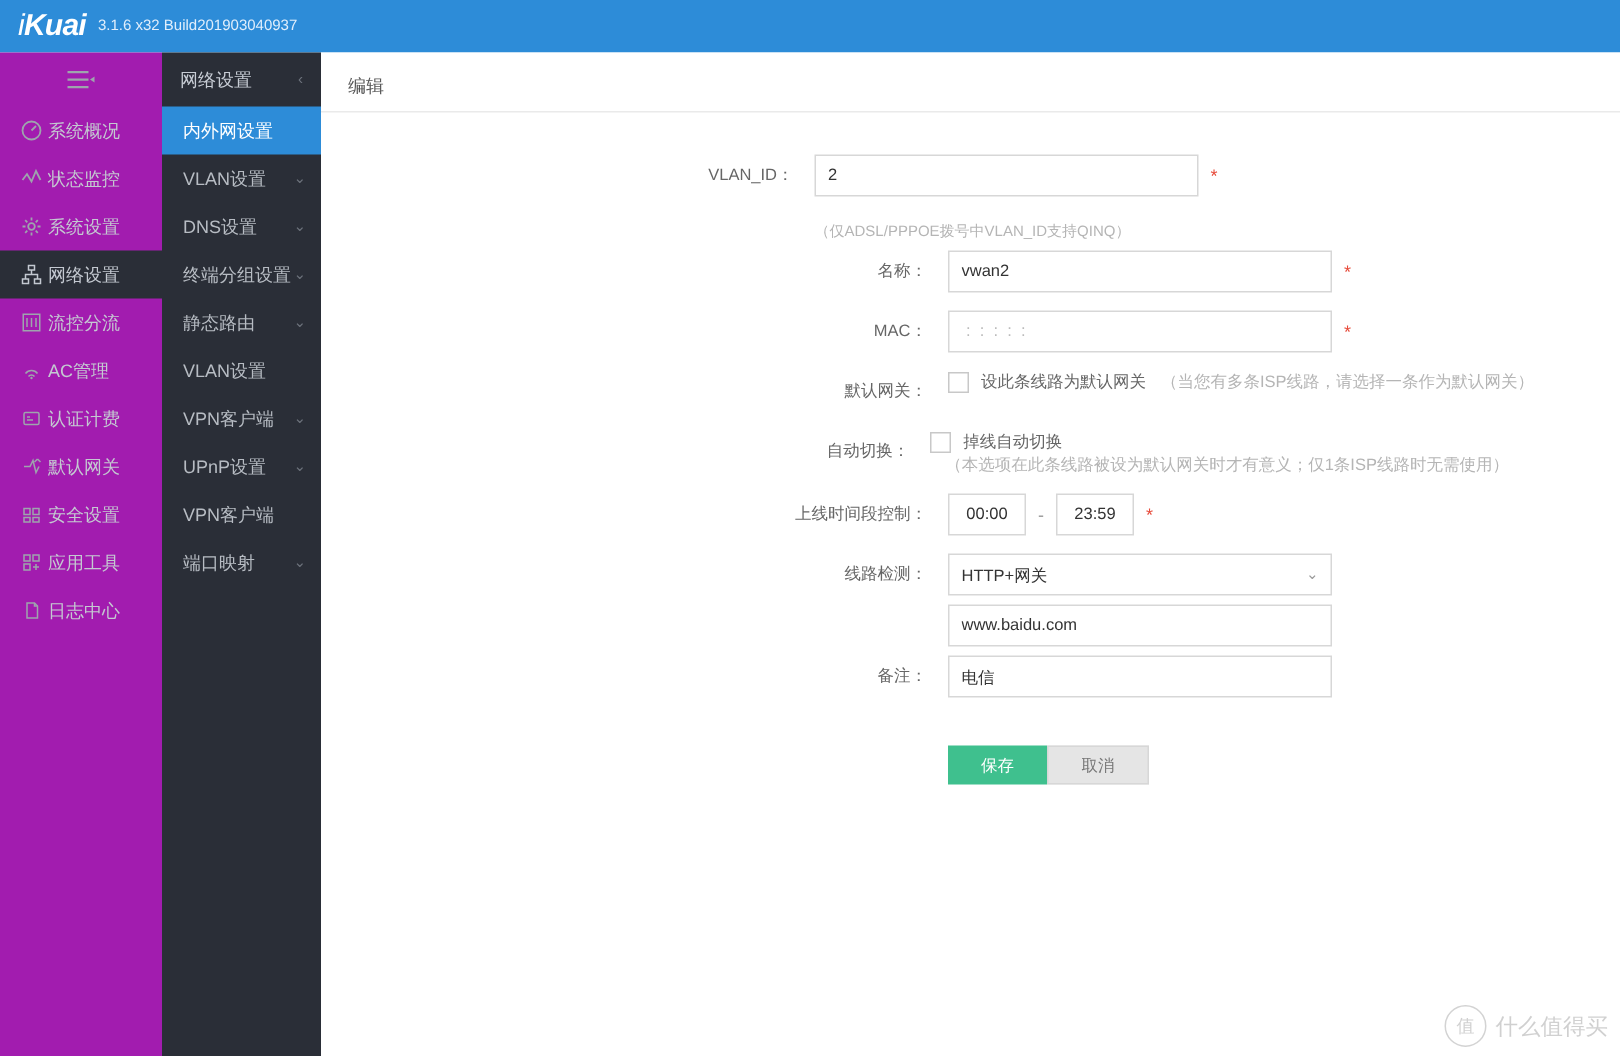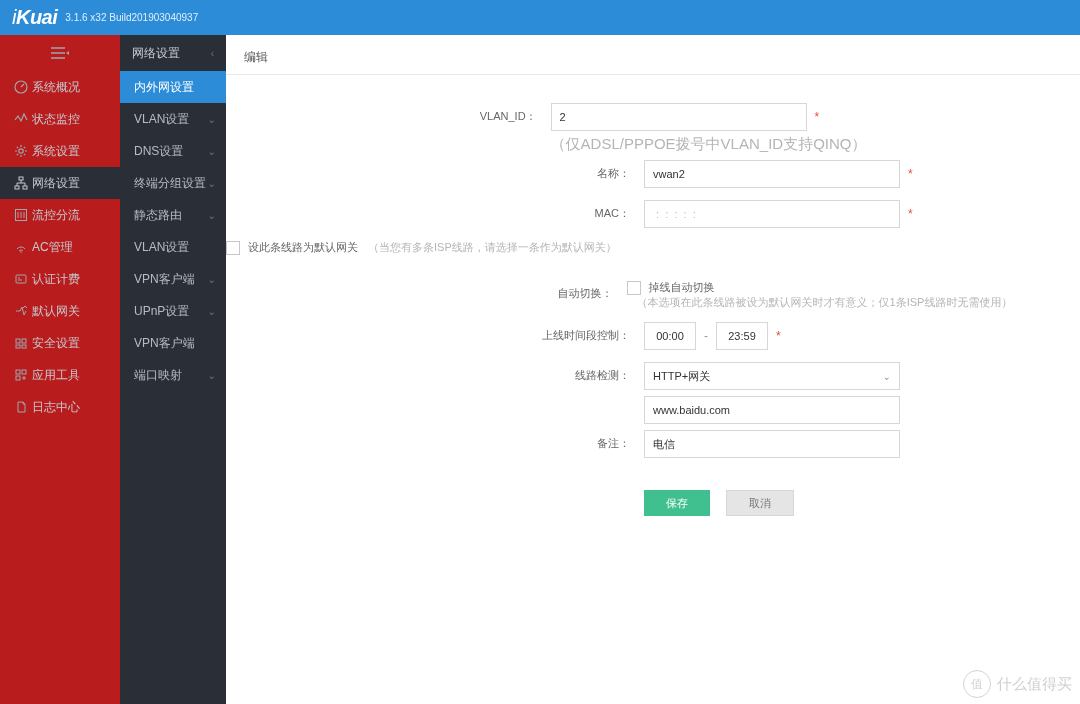--- a/index.html
+++ b/index.html
@@ -33,22 +33,22 @@
     .version {
       color: #e0eefc;
       font-size: 10px;
       margin-left: 8px;
     }
     .container {
       display: flex;
       height: 669px;
     }
     .sidebar-main {
-      width: 120px;
-      background: #b91c1c;
+      width: 108px;
+      background: #a21caf;
       color: #999da3;
     }
     .sidebar-toggle {
       height: 36px;
       display: flex;
       align-items: center;
       justify-content: center;
       color: #8b939d;
     }
     .sidebar-main .item {
@@ -157,23 +157,23 @@
       margin-left: 8px;
       font-size: 12px;
     }
     .hint {
       font-size: 11px;
       color: #b5b5b5;
       margin-left: 10px;
     }
     .hint-block {
       width: 420px;
-      font-size: 15px;
+      font-size: 10px;
       color: #b5b5b5;
-      margin-top: 4px;
+      margin-top: 16px;
     }
     .checkbox-wrap {
       display: flex;
       align-items: center;
       font-size: 11px;
       color: #666;
     }
     .checkbox {
       width: 14px;
       height: 14px;
@@ -191,21 +191,20 @@
       padding: 0 8px;
       font-size: 11px;
       color: #333;
       cursor: pointer;
     }
     .select .dd { color: #999; font-size: 10px; }
     .btn-row {
       display: flex;
       margin-left: 418px;
       margin-top: 32px;
-      gap: 16px;
     }
     .btn {
       height: 26px;
       padding: 0 22px;
       font-size: 11px;
       border: none;
       cursor: pointer;
     }
     .btn-primary { background: #3fc08e; color: #fff; }
     .btn-default { background: #e5e5e5; color: #777; border: 1px solid #d7d7d7; }
@@ -419,20 +418,21 @@
 
       <div class="form-row">
         <div class="form-label">MAC：</div>
         <div class="form-control">
           <input class="inp w256" placeholder=" :  :  :  :  : " style="">
           <span class="req">*</span>
         </div>
       </div>
 
       <div class="form-row">
+        <div class="form-label">默认网关：</div>
         <div class="form-control">
           <div class="checkbox-wrap">
             <span class="checkbox"></span>
             <span>设此条线路为默认网关</span>
           </div>
           <span class="hint">（当您有多条ISP线路，请选择一条作为默认网关）</span>
         </div>
       </div>
 
       <div class="form-row">

